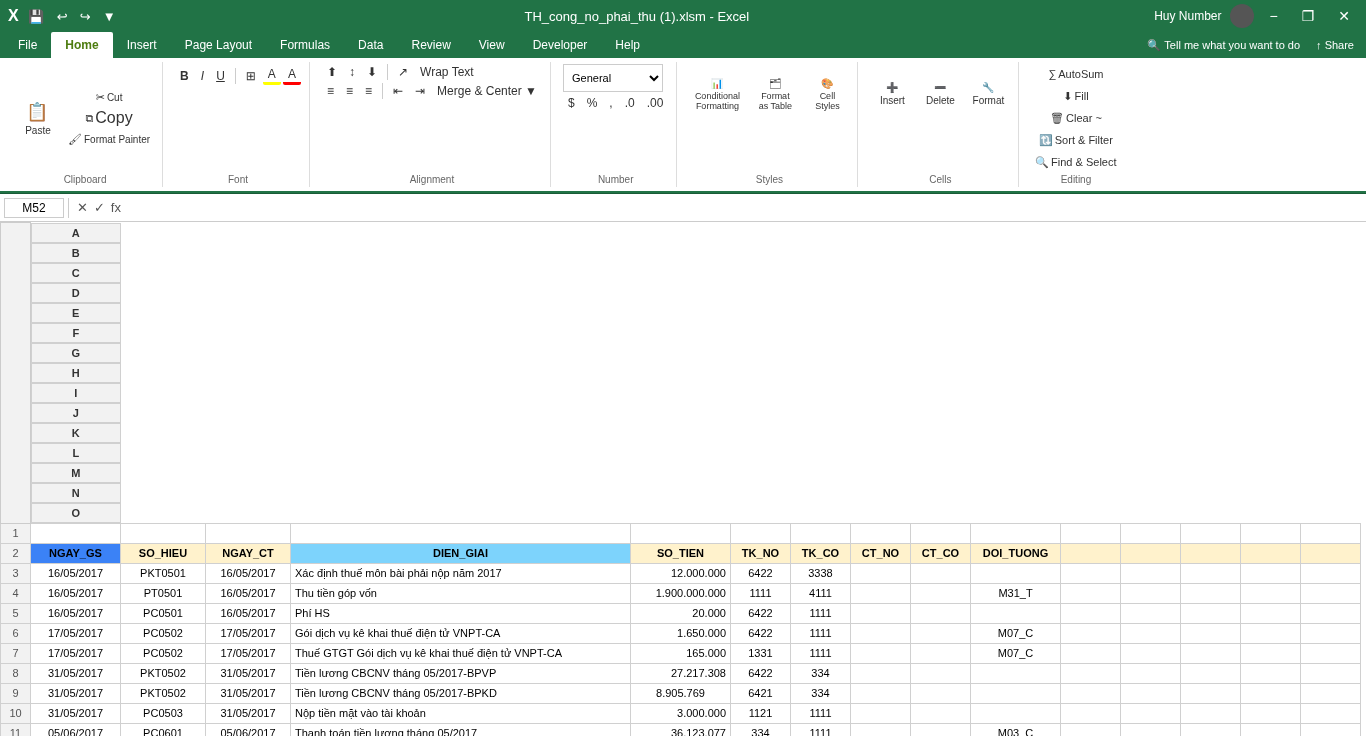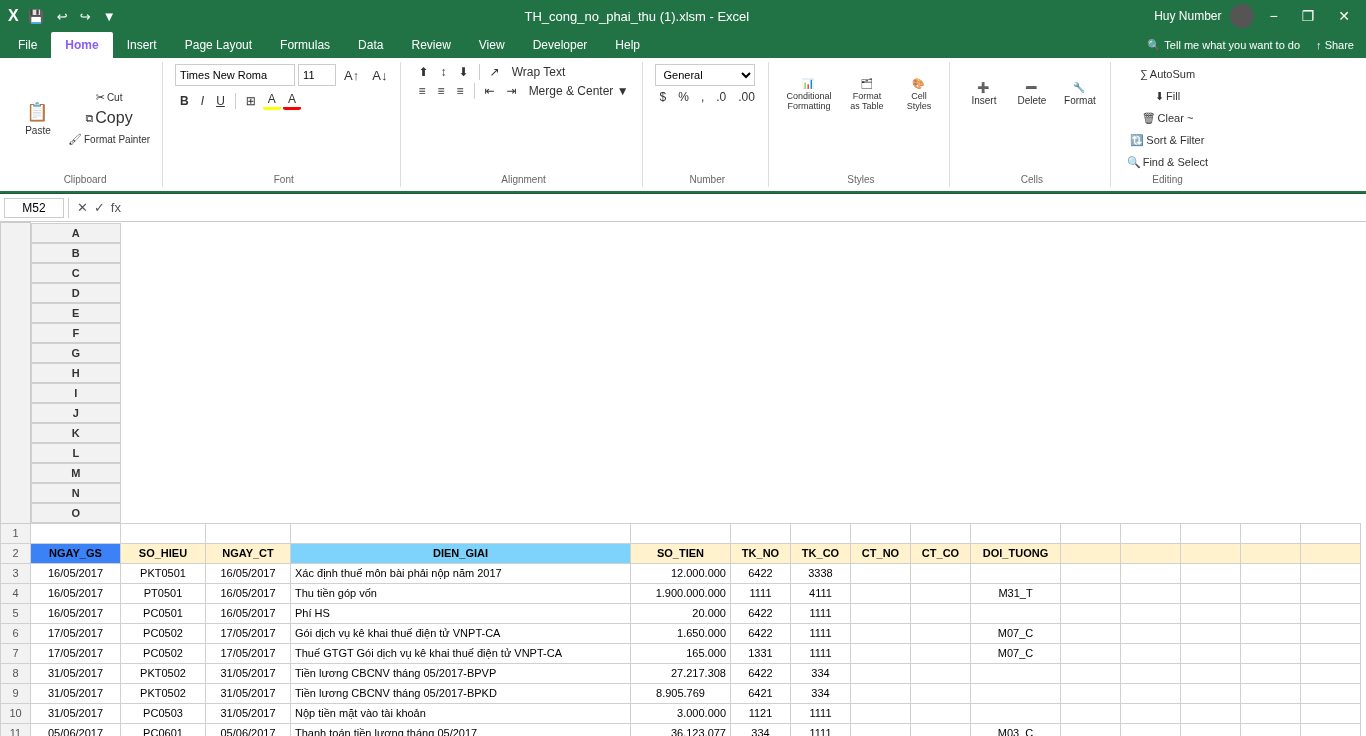--- a/index.html
+++ b/index.html
@@ -42,21 +42,21 @@
     }
     .ribbon-tab {
       padding: 6px 14px;
       color: #fff;
       cursor: pointer;
       font-size: 12px;
       border-radius: 2px 2px 0 0;
     }
     .ribbon-tab.active {
       background: #fff;
-      color: #8b5cf6;
+      color: #4d7c0f;
       font-weight: 600;
     }
     .ribbon-content {
       background: #fff;
       border-bottom: 2px solid #217346;
       padding: 4px 8px;
       display: flex;
       align-items: stretch;
       gap: 4px;
       min-height: 80px;
@@ -228,21 +228,21 @@
 
     .dropdown-btn {
       border: 1px solid #ccc;
       background: #fff;
       padding: 1px 4px;
       font-size: 11px;
       cursor: pointer;
       display: flex;
       align-items: center;
       gap: 2px;
-      height: 22px;
+      height: 28px;
     }
   </style>
 </head>
 <body>
 
 <div class="title-bar">
   <div class="title-bar-left">
     <span style="font-weight:bold;font-size:16px;">X</span>
     <div class="qat">
       <span class="qat-btn">💾</span>
@@ -300,26 +300,20 @@
               <span style="font-size:10px;">Format Painter</span>
             </div>
           </div>
         </div>
       </div>
       <div class="ribbon-group-label">Clipboard</div>
     </div>
 
     <div class="ribbon-group">
       <div style="display:flex;flex-direction:column;gap:3px;">
-        <div style="display:flex;gap:3px;align-items:center;">
-          <input class="font-box" type="text" value="Times New Roma" style="">
-          <input class="size-box" type="text" value="11" style="">
-          <span class="fmt-btn" style="font-size:13px;">A↑</span>
-          <span class="fmt-btn" style="font-size:13px;">A↓</span>
-        </div>
         <div class="formatting-row">
           <span class="fmt-btn bold">B</span>
           <span class="fmt-btn italic">I</span>
           <span class="fmt-btn underline">U</span>
           <div class="separator"></div>
           <span class="fmt-btn">⊞</span>
           <span class="fmt-btn" style="border-bottom:3px solid #ffff00;">A</span>
           <span class="fmt-btn" style="border-bottom:3px solid red;">A</span>
         </div>
       </div>

